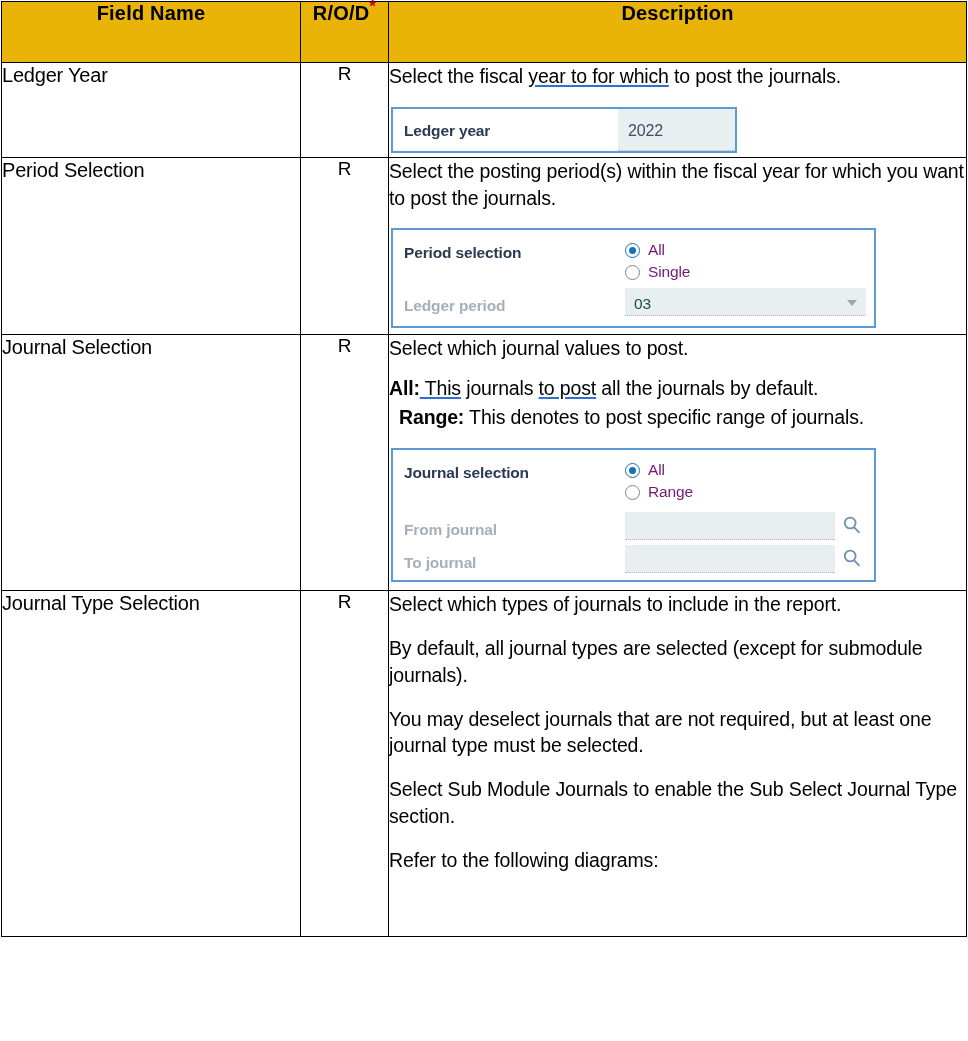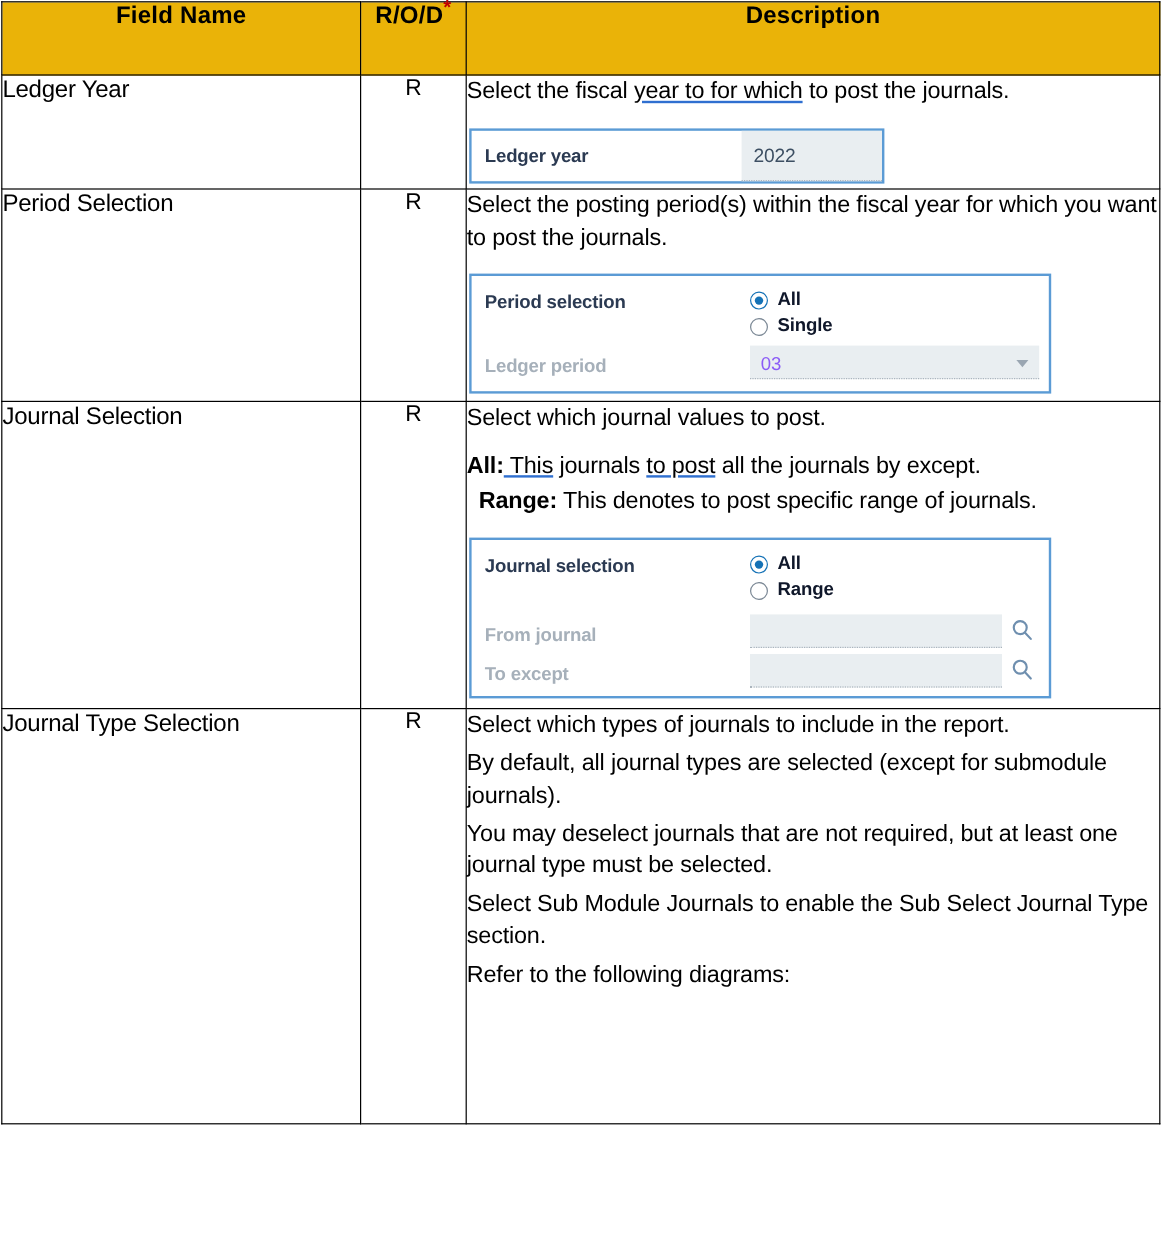--- a/index.html
+++ b/index.html
@@ -60,21 +60,21 @@
   }
   .cell-desc {
     font-size: 19.5px;
     padding: 9px 8px 14px 11px;
     line-height: 1.35;
     letter-spacing: -0.15px;
   }
   .cell-desc p {
     margin: 0 0 0 0;
   }
-  .cell-desc p + p { margin-top: 6px; }
+  .cell-desc p + p { margin-top: 18px; }
   .tight p + p { margin-top: 2px; margin-left: 10px; }
   .grammar {
     text-decoration: underline;
     text-decoration-color: #2f6fd0;
     text-decoration-thickness: 1.5px;
     text-underline-offset: 2px;
   }
   b { font-weight: bold; }
 
   
@@ -164,35 +164,35 @@
     position: absolute;
     left: 2.6px;
     top: 2.6px;
     width: 7px;
     height: 7px;
     border-radius: 50%;
     background: #1572b6;
   }
   .radio-label {
     font-size: 15.5px;
-    color: #0f172a;
-    font-weight: bold;
+    color: #701a75;
+    font-weight: normal;
   }
   .field-disabled {
     position: absolute;
     background: #e9eef1;
     border-bottom: 1px dotted #aab4bd;
     box-sizing: border-box;
   }
   .field-disabled span.txt {
     position: absolute;
     left: 9px;
     top: 6px;
     font-size: 15.5px;
-    color: #8b5cf6;
+    color: #14532d;
   }
   .caret {
     position: absolute;
     right: 9px;
     top: 12px;
     width: 0;
     height: 0;
     border-left: 5px solid transparent;
     border-right: 5px solid transparent;
     border-top: 6px solid #9aa6b2;
@@ -263,21 +263,21 @@
         </div>
       </td>
     </tr>
 
     <tr>
       <td class="cell-field">Journal Selection</td>
       <td class="cell-rod">R</td>
       <td class="cell-desc">
         <p>Select which journal values to post.</p>
         <div class="tight" style="margin-top:14px;">
-          <p><b>All:</b><span class="grammar"> This</span><span> journals </span><span class="grammar">to post</span><span> all the journals by except.</span></p>
+          <p><b>All:</b><span class="grammar"> This</span><span> journals </span><span class="grammar">to post</span><span> all the journals by default.</span></p>
           <p><b>Range:</b><span> This denotes to post specific range of journals.</span></p>
         </div>
 
         <div class="widget w-journal">
           <span class="w-row-label" style="top:13px;">Journal selection</span>
           <div class="radio-group" style="left:232px; top:10px;">
             <div class="radio-line">
               <span class="radio checked"></span>
               <span class="radio-label">All</span>
             </div>
@@ -291,21 +291,21 @@
           <div class="field-disabled" style="left:232px; top:62px; width:210px; height:28px;">
             <span class="txt"></span>
           </div>
           <span class="search-icon" style="left:448px; top:64px;">
             <svg width="22" height="22" viewBox="0 0 22 22">
                 <circle cx="9.2" cy="9" r="5.4" fill="none" stroke="#6f8faf" stroke-width="1.8"></circle>
                 <line x1="13.2" y1="13.3" x2="18" y2="18.4" stroke="#6f8faf" stroke-width="1.8" stroke-linecap="round"></line>
               </svg>
           </span>
 
-          <span class="w-row-label disabled" style="top:103px;">To except</span>
+          <span class="w-row-label disabled" style="top:103px;">To journal</span>
           <div class="field-disabled" style="left:232px; top:95px; width:210px; height:28px;">
             <span class="txt"></span>
           </div>
           <span class="search-icon" style="left:448px; top:97px;">
             <svg width="22" height="22" viewBox="0 0 22 22">
                 <circle cx="9.2" cy="9" r="5.4" fill="none" stroke="#6f8faf" stroke-width="1.8"></circle>
                 <line x1="13.2" y1="13.3" x2="18" y2="18.4" stroke="#6f8faf" stroke-width="1.8" stroke-linecap="round"></line>
               </svg>
           </span>
         </div>

